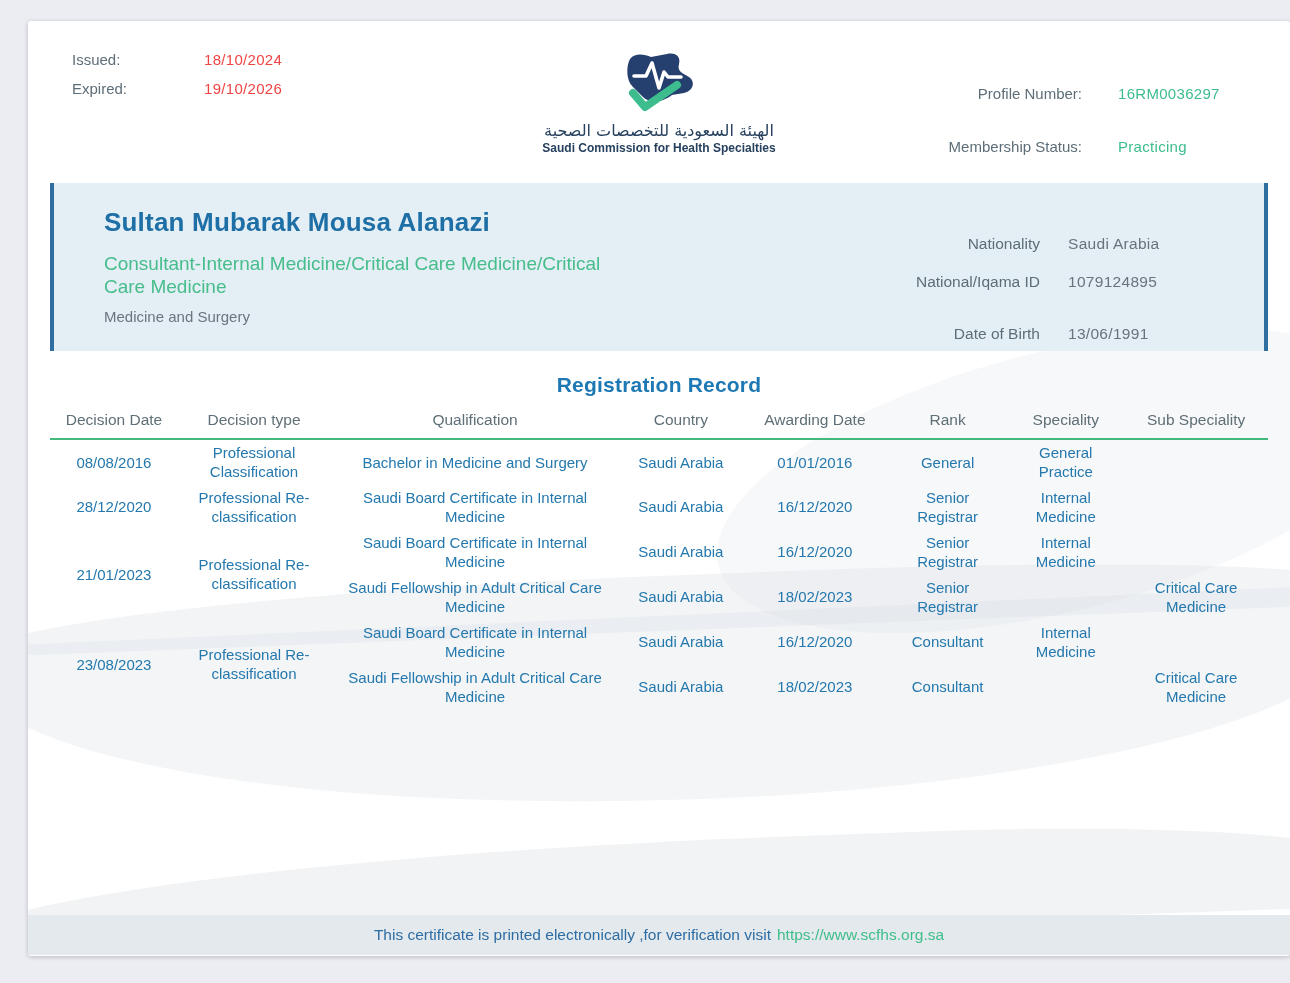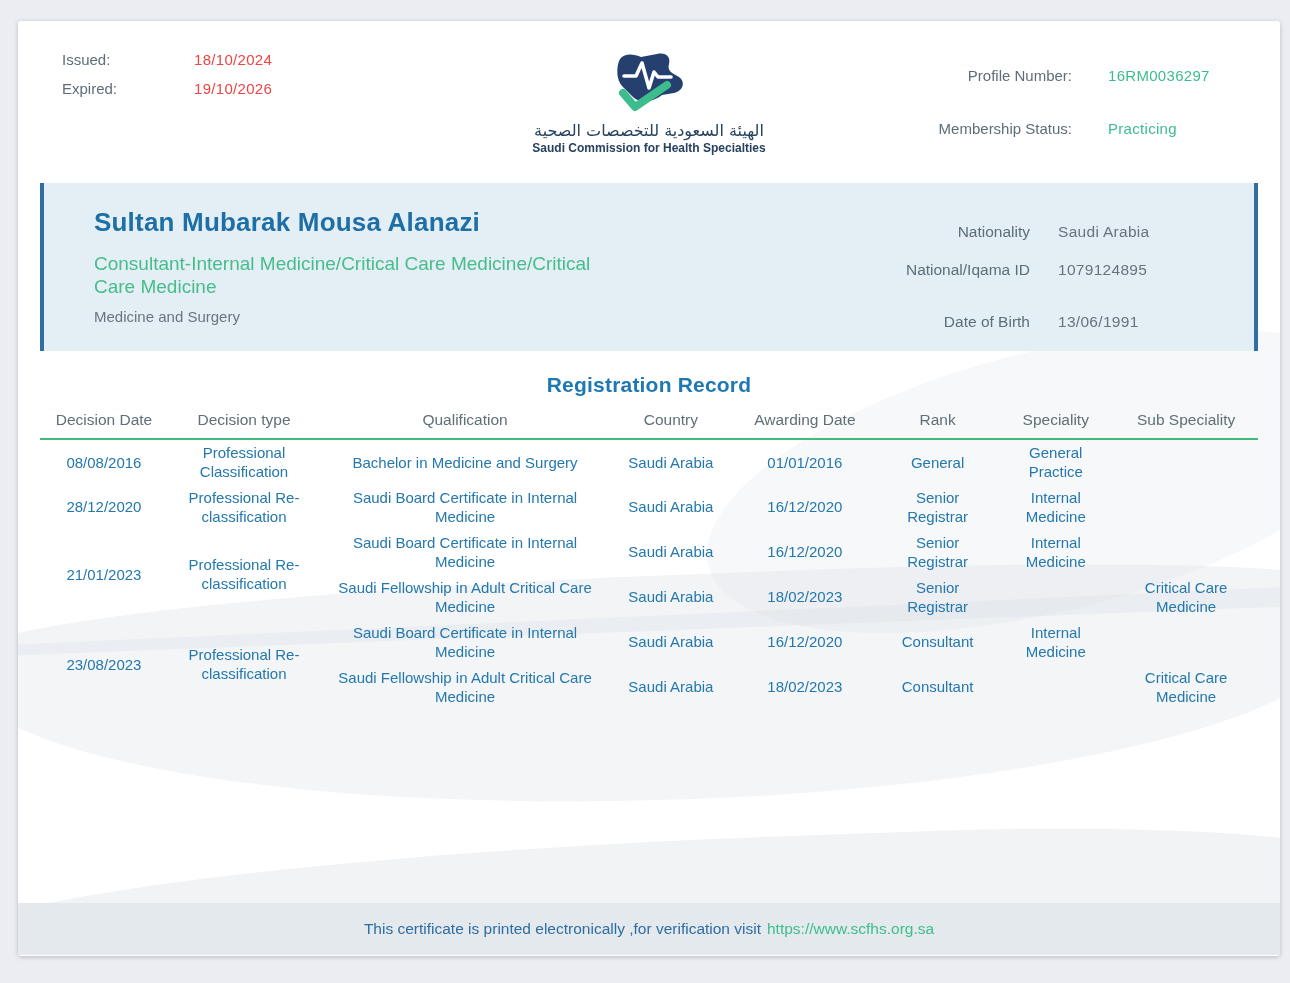--- a/index.html
+++ b/index.html
@@ -4,42 +4,42 @@
 <style>
   * { margin: 0; padding: 0; box-sizing: border-box; }
   html,body { width: 1290px; height: 983px; }
   body {
     background: #ecedf2;
     font-family: "Liberation Sans", sans-serif;
     position: relative;
   }
   .page {
     position: absolute;
-    left: 18px; top: 21px; width: 1262px; height: 935px;
+    left: 28px; top: 21px; width: 1262px; height: 935px;
     background: #ffffff;
     border-radius: 3px;
     box-shadow: 0 1px 4px rgba(90,90,110,0.35);
     overflow: hidden;
   }
   
   .swoosh { position: absolute; z-index: 0; pointer-events: none; }
   .sw1 { left: -60px; right: -60px; top: 555px; height: 55px; background: rgba(212,217,224,0.28); transform: rotate(-2.2deg); border-radius: 50% 40% 0 0 / 100% 60% 0 0; }
   .sw2 { left: -60px; right: -60px; top: 595px; height: 185px; background: rgba(216,221,228,0.30); transform: rotate(-2.6deg); border-radius: 0 0 45% 55% / 0 0 70% 90%; }
   .sw3 { left: -80px; right: -80px; top: 820px; height: 90px; background: rgba(214,219,226,0.33); transform: rotate(-2deg); border-radius: 60% 30% 0 0 / 90% 50% 0 0; }
   .sw4 { left: 680px; right: -120px; top: 330px; height: 260px; background: rgba(220,224,230,0.22); transform: rotate(-14deg); border-radius: 50%; }
   .content { position: relative; z-index: 1; height: 100%; }
 
   
   .header { display: flex; align-items: flex-start; padding: 30px 44px 0 44px; }
   .header-left, .header-right { flex: 1 1 0; }
   .header-center { flex: 0 0 280px; text-align: center; margin-top: -4px; }
   .kv-row { display: flex; margin-bottom: 12px; font-size: 15px; }
   .kv-label { color: #5d6e78; width: 82px; }
   .kv-value { color: #ef4444; margin-left: 50px; letter-spacing: 0.3px; }
-  .header-right { display: grid; grid-template-columns: 1fr 128px; column-gap: 16px; row-gap: 12px; align-items: baseline; margin-top: 16px; gap: 36px; }
+  .header-right { display: grid; grid-template-columns: 1fr 128px; column-gap: 16px; row-gap: 12px; align-items: baseline; margin-top: 34px; gap: 36px; }
   .hr-label { color: #5d6e78; font-size: 15px; text-align: right; }
   .hr-value-green { color: #3dbd8e; font-size: 15px; text-align: left; letter-spacing: 0.3px; }
 
   .logo-svg { display: block; margin: 0 auto; }
   .logo-ar { font-family: "DejaVu Sans", sans-serif; font-size: 16px; color: #27415f; direction: rtl; margin-top: 2px; }
   .logo-en { font-size: 12px; font-weight: bold; color: #27415f; margin-top: 1px; }
 
   
   .banner {
     margin: 28px 22px 0 22px;
@@ -47,21 +47,21 @@
     background: #e4eef5;
     border-left: 4px solid #2f6f9f;
     border-right: 4px solid #2f6f9f;
     display: flex;
     justify-content: space-between;
     padding: 24px 46px 0 50px;
   }
   .holder-name { color: #1e6fa5; font-size: 26px; font-weight: bold; letter-spacing: 0.2px; }
   .holder-title { color: #46bd8b; font-size: 19px; margin-top: 14px; max-width: 500px; line-height: 23px; }
   .holder-degree { color: #6a757d; font-size: 15px; margin-top: 10px; }
-  .banner-right { display: grid; grid-template-columns: auto 150px; column-gap: 28px; row-gap: 20px; align-items: baseline; margin-top: 16px; height: fit-content; }
+  .banner-right { display: grid; grid-template-columns: auto 150px; column-gap: 28px; row-gap: 20px; align-items: baseline; margin-top: 28px; height: fit-content; }
   .br-label { color: #5d6e78; font-size: 15.5px; text-align: right; }
   .br-value { color: #68737b; font-size: 15.5px; letter-spacing: 0.3px; }
   .dob-gap { margin-top: 14px; }
 
   
   .section-title { text-align: center; color: #1e78b4; font-size: 21px; font-weight: bold; margin-top: 22px; letter-spacing: 0.2px; }
   table.reg { width: 1218px; margin: 14px 22px 0 22px; border-collapse: collapse; table-layout: fixed; }
   .reg th {
     color: #5f6f77; font-weight: normal; font-size: 15.5px;
     padding-bottom: 9px; border-bottom: 2px solid #44b97c; text-align: center;
@@ -69,21 +69,21 @@
   .reg td {
     color: #2478ad; font-size: 15px; text-align: center; vertical-align: middle;
     height: 45px; line-height: 19px; padding: 2px 6px;
   }
   .col-date { width: 10.5%; } .col-type { width: 12.5%; } .col-qual { width: 23.8%; }
   .col-country { width: 10%; } .col-award { width: 12%; } .col-rank { width: 9.8%; }
   .col-spec { width: 9.6%; } .col-sub { width: 11.8%; }
 
   
   .footer-bar {
-    position: absolute; left: 0; right: 0; bottom: 1px; height: 52px;
+    position: absolute; left: 0; right: 0; bottom: 1px; height: 40px;
     background: #e3e9ec; display: flex; align-items: center; justify-content: center;
     font-size: 15.5px; color: #2e6da4; z-index: 2;
   }
   .footer-link { color: #3fbd8a; text-decoration: none; margin-left: 6px; }
 </style>
 </head>
 <body>
 
 <div class="page">
   <div class="swoosh sw1"></div>

